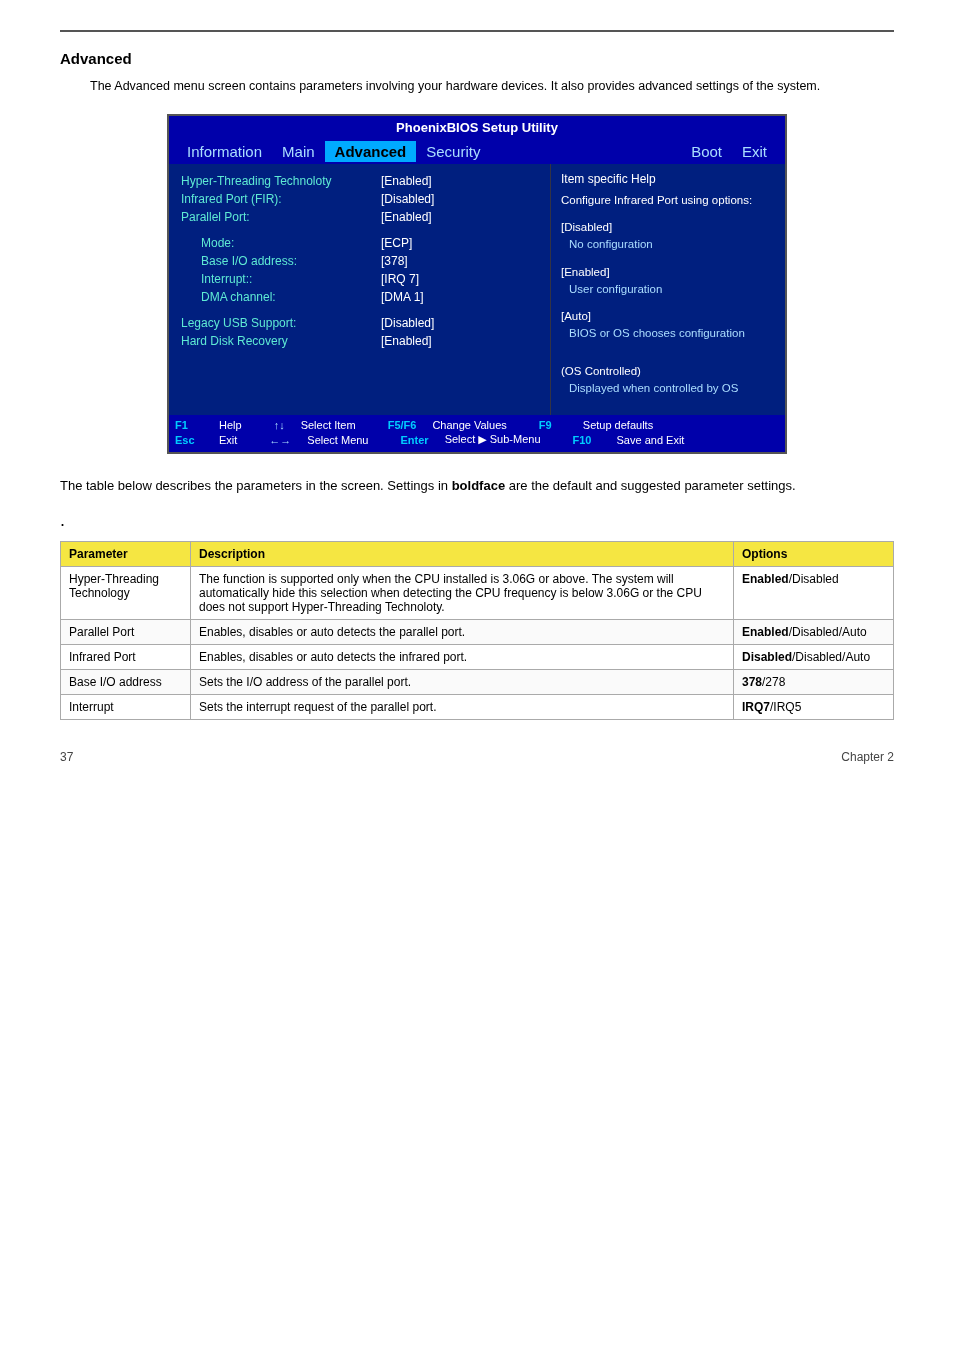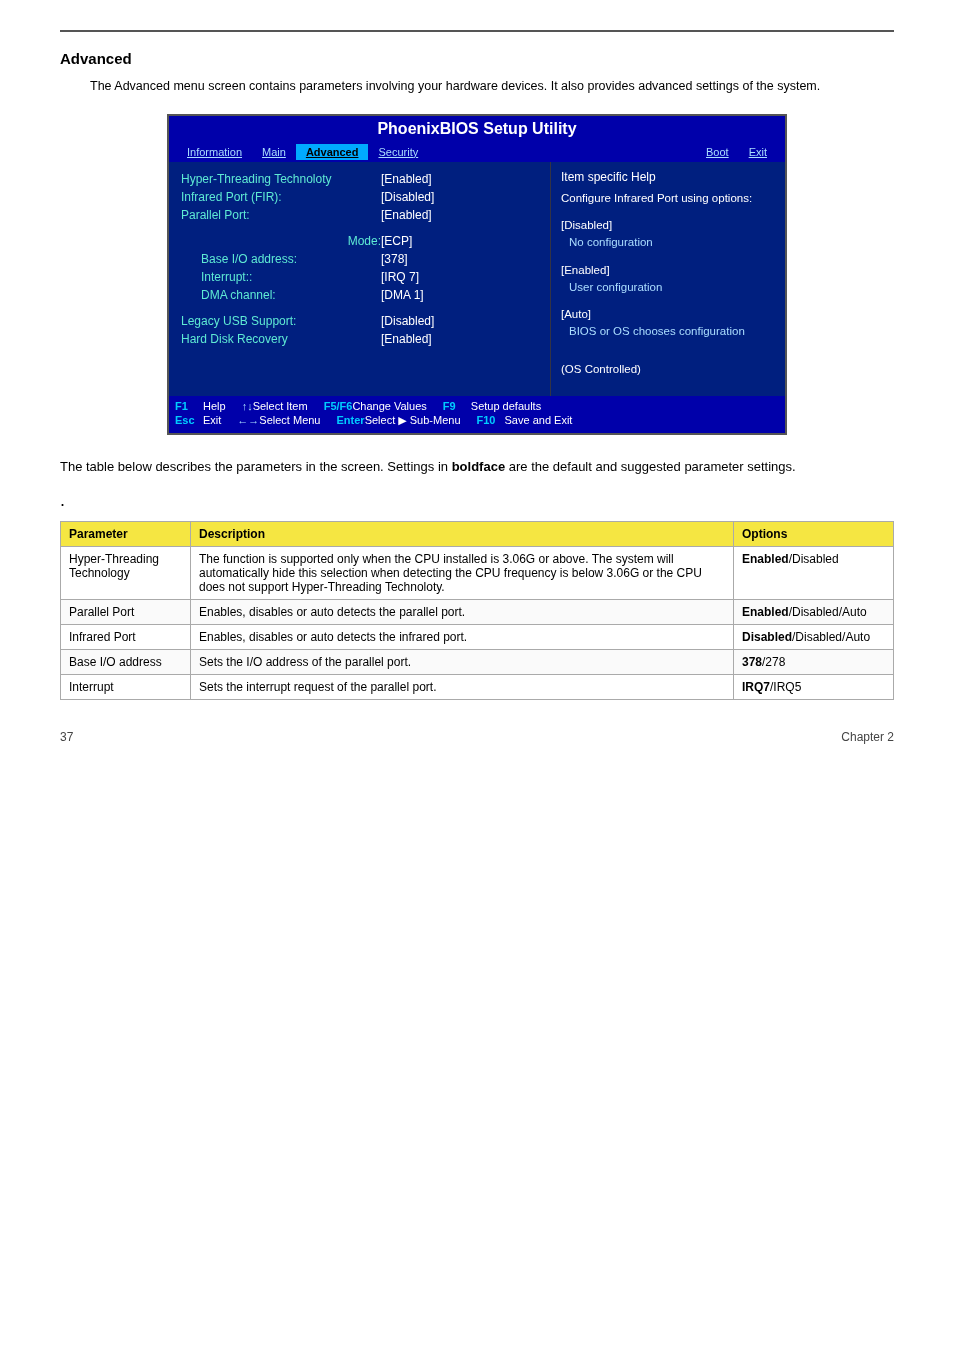--- a/index.html
+++ b/index.html
@@ -38,38 +38,37 @@
       width: 620px;
       margin: 0 auto 22px auto;
       background: #fff;
     }
 
     .bios-title-bar {
       background: #0000aa;
       color: #fff;
       text-align: center;
       padding: 4px 0;
-      font-size: 16px;
+      font-size: 13px;
       font-weight: bold;
     }
 
     .bios-nav {
       background: #0000aa;
       display: flex;
       align-items: center;
       padding: 2px 8px;
       gap: 0;
     }
 
     .bios-nav-item {
       color: #00aaff;
       padding: 2px 10px;
-      font-size: 11px;
+      font-size: 15px;
       cursor: pointer;
-      text-decoration: underline;
     }
 
     .bios-nav-item.active {
       background: #00aaff;
       color: #000;
       font-weight: bold;
     }
 
     .bios-nav-item:not(.active) {
       color: #aaddff;
@@ -131,21 +130,21 @@
     }
 
     .bios-footer {
       background: #0000aa;
       padding: 4px 6px;
       font-size: 11px;
     }
 
     .bios-footer-row {
       display: flex;
-      gap: 0;
+      gap: 16px;
       align-items: center;
       color: #aaddff;
       margin-bottom: 2px;
     }
 
     .bios-footer-key {
       color: #00ccff;
       font-weight: bold;
       min-width: 28px;
     }
@@ -260,21 +259,21 @@
       <div class="bios-row">
         <span class="bios-row-label">Infrared Port (FIR):</span>
         <span class="bios-row-value">[Disabled]</span>
       </div>
       <div class="bios-row">
         <span class="bios-row-label">Parallel Port:</span>
         <span class="bios-row-value">[Enabled]</span>
       </div>
       <div style="height:8px;"></div>
       <div class="bios-row">
-        <span class="bios-row-label" style="padding-left:20px;text-align:right;">Mode:</span>
+        <span class="bios-row-label" style="padding-left:20px;">Mode:</span>
         <span class="bios-row-value">[ECP]</span>
       </div>
       <div class="bios-row">
         <span class="bios-row-label" style="padding-left:20px;">Base I/O address:</span>
         <span class="bios-row-value">[378]</span>
       </div>
       <div class="bios-row">
         <span class="bios-row-label" style="padding-left:20px;">Interrupt::</span>
         <span class="bios-row-value">[IRQ 7]</span>
       </div>
@@ -308,20 +307,21 @@
           <div class="hb-value">[Enabled]</div>
           <div class="hb-text">User configuration</div>
         </div>
         <div class="help-block">
           <div class="hb-value">[Auto]</div>
           <div class="hb-text">BIOS or OS chooses configuration</div>
         </div>
         <div style="height:10px;"></div>
         <div class="help-block">
           <div class="hb-value">(OS Controlled)</div>
+          <div class="hb-text">Displayed when controlled by OS</div>
         </div>
       </div>
     </div>
   </div>
 
   <div class="bios-footer">
     <div class="bios-footer-row">
       <span class="bios-footer-key">F1</span>
       <span class="bios-footer-desc">Help</span>
       <span class="bios-footer-arrow">↑↓</span>

